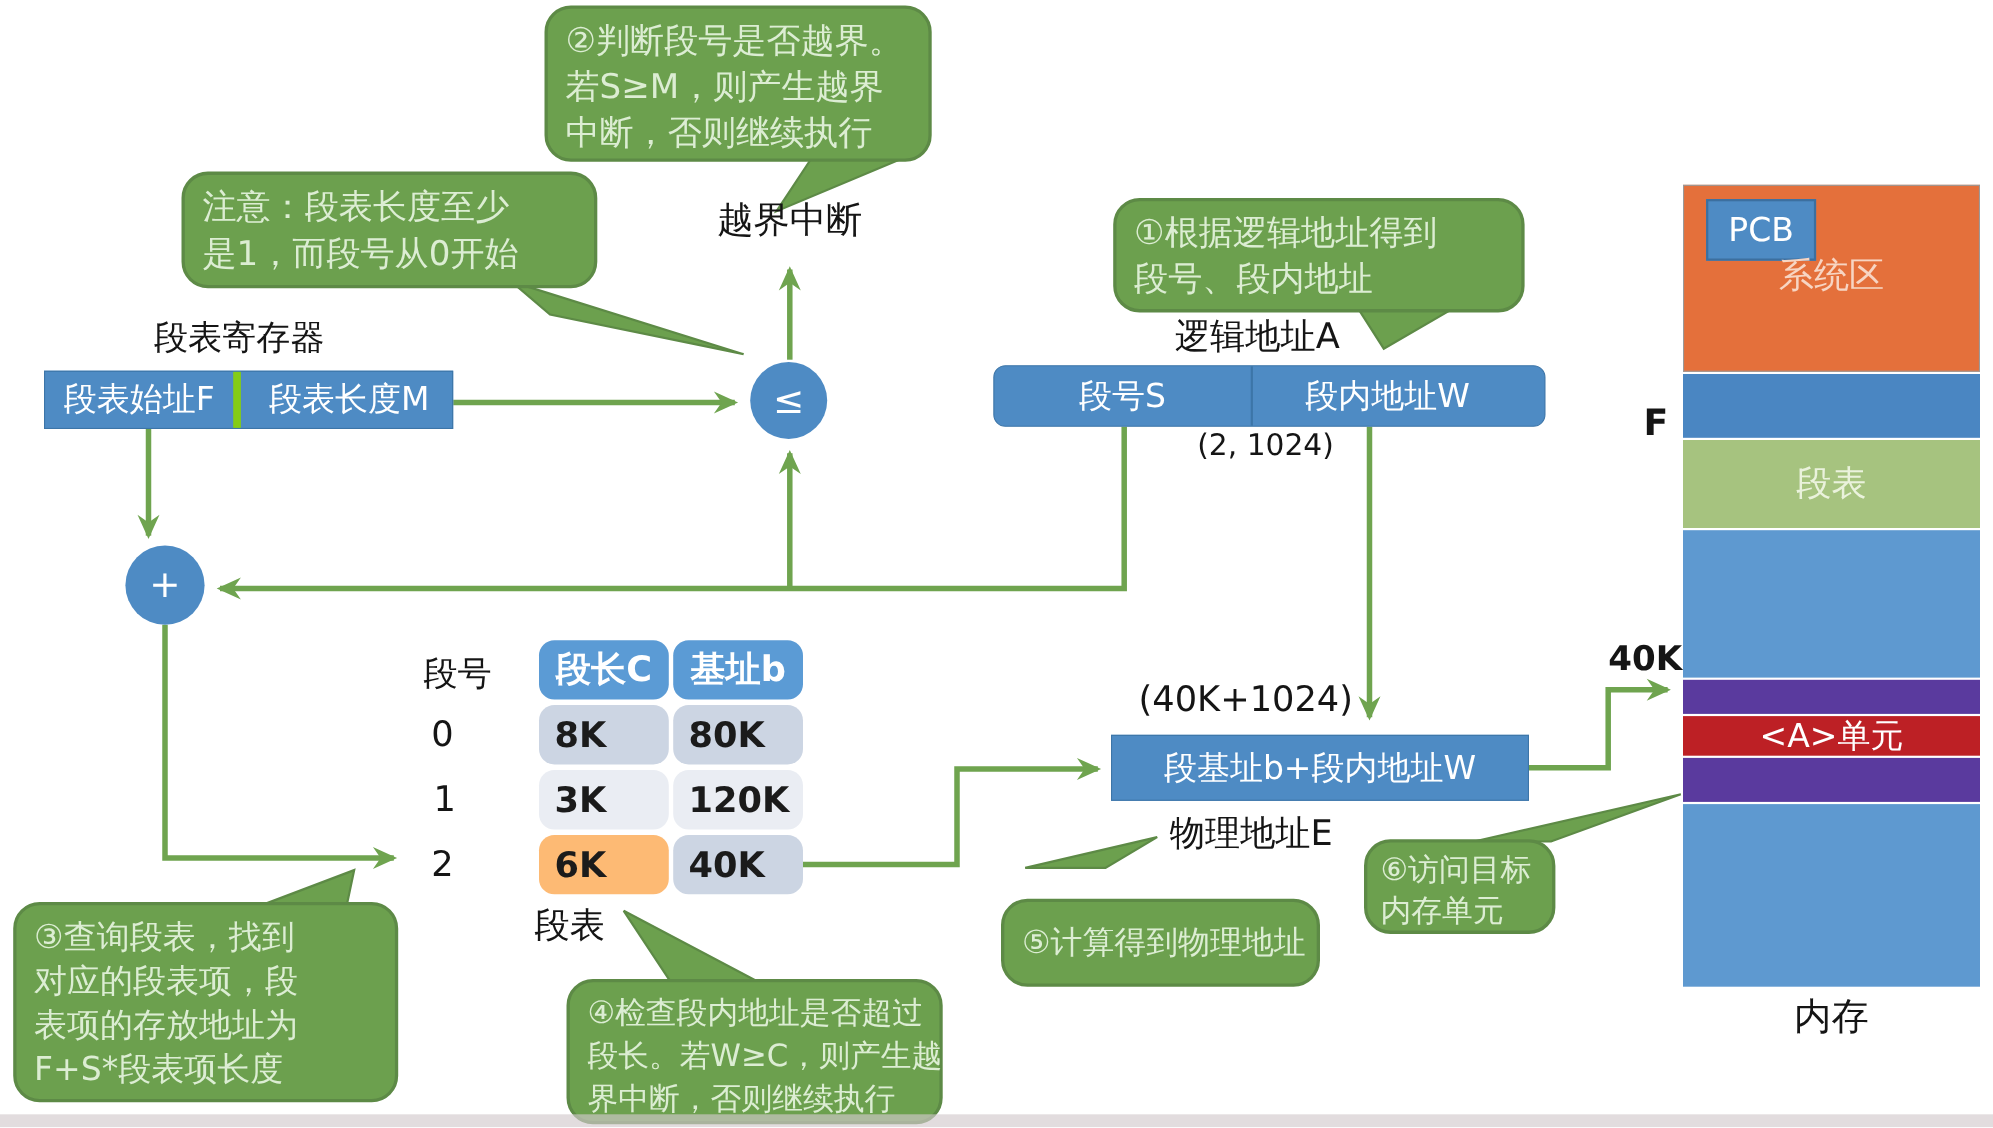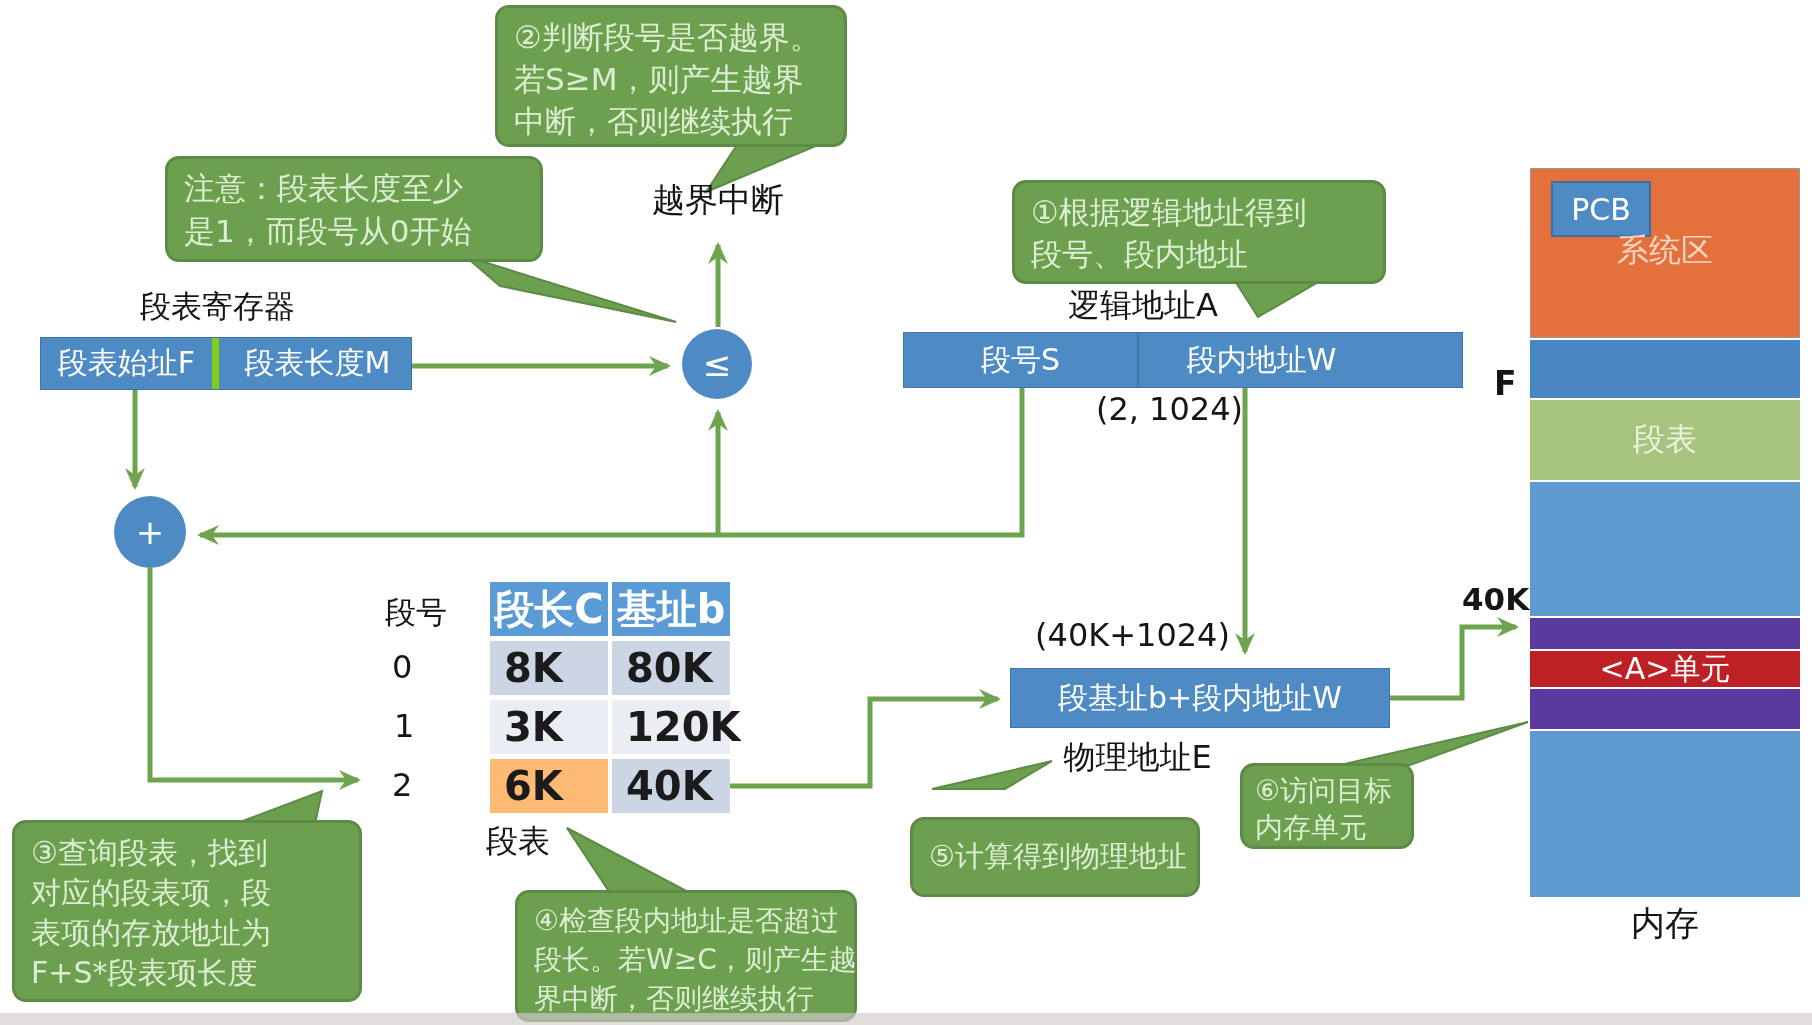--- a/index.html
+++ b/index.html
@@ -1,29 +1,29 @@
 <!DOCTYPE html>
 <html><head>
 <meta charset="utf-8">
 <style>
   html,body{margin:0;padding:0;background:#fff;}
   .stage{position:relative;width:1812px;height:1025px;background:#ffffff;overflow:hidden;
          font-family:"DejaVu Sans","Liberation Sans",sans-serif;}
   svg.underlay{position:absolute;left:0;top:0;z-index:1;}
-  .callout{position:absolute;z-index:3;background:#6ca04e;border:3px solid #5d8a46;border-radius:14px;
+  .callout{position:absolute;z-index:3;background:#6ca04e;border:3px solid #5d8a46;border-radius:24px;
            color:#dcedd3;padding:8px 16px;box-sizing:border-box;}
   .callout div{white-space:nowrap;}
   .bluebox{position:absolute;z-index:3;background:#4e8bc4;border:1px solid #3c75a8;color:#fff;
            display:flex;box-sizing:border-box;}
   .cell{flex:none;display:flex;align-items:center;justify-content:center;font-size:30px;}
   .circle{position:absolute;z-index:3;background:#4e8bc4;border-radius:50%;color:#fff;
           display:flex;align-items:center;justify-content:center;font-size:34px;}
   .lbl{position:absolute;z-index:3;color:#151515;white-space:nowrap;}
-  .tcell{position:absolute;z-index:3;box-sizing:border-box;font-size:40px;color:#1b1b1b;
-         display:flex;align-items:center;padding-left:14px;font-weight:600;}
+  .tcell{position:absolute;z-index:3;box-sizing:border-box;font-size:32px;color:#1b1b1b;
+         display:flex;align-items:center;padding-left:14px;font-weight:600;border-radius:14px;}
   .thead{background:#5b9bd5;color:#fff;justify-content:center;padding-left:0;font-weight:700;}
   .memseg{position:absolute;z-index:2;left:1530px;width:270px;box-sizing:border-box;
           display:flex;align-items:center;justify-content:center;}
   .ctr{text-align:center;}
 </style>
 </head>
 <body>
 
 <div class="stage">
 
@@ -89,34 +89,34 @@
   </div>
 
   <div class="callout" style="left:1240px;top:763px;width:174px;height:86px;font-size:28px;line-height:37px;padding:6px 12px;">
     <div>⑥访问目标</div>
     <div>内存单元</div>
   </div>
 
   <div class="lbl" style="left:140px;top:286px;font-size:31px;">段表寄存器</div>
   <div class="lbl ctr" style="left:583px;top:178px;width:270px;font-size:33px;">越界中断</div>
   <div class="lbl ctr" style="left:1018px;top:284px;width:250px;font-size:32px;">逻辑地址A</div>
-  <div class="lbl ctr" style="left:1058px;top:390px;width:185px;font-size:32px;text-align:right;">(2, 1024)</div>
+  <div class="lbl ctr" style="left:1058px;top:390px;width:185px;font-size:27px;">(2, 1024)</div>
   <div class="lbl ctr" style="left:1030px;top:616px;width:205px;font-size:32px;">(40K+1024)</div>
   <div class="lbl ctr" style="left:1050px;top:736px;width:175px;font-size:32px;">物理地址E</div>
   <div class="lbl" style="left:486px;top:820px;font-size:32px;">段表</div>
   <div class="lbl ctr" style="left:1530px;top:901px;width:270px;font-size:34px;">内存</div>
   <div class="lbl" style="left:1494px;top:364px;font-size:33px;font-weight:600;">F</div>
   <div class="lbl" style="left:1462px;top:581px;font-size:31px;font-weight:600;">40K</div>
 
   <div class="bluebox" style="left:40px;top:337px;width:372px;height:53px;">
     <div class="cell" style="width:171px;border-right:7px solid #84cc16;">段表始址F</div>
     <div class="cell" style="width:197px;">段表长度M</div>
   </div>
 
-  <div class="bluebox" style="left:903px;top:332px;width:560px;height:56px;">
+  <div class="bluebox" style="left:903px;top:332px;width:502px;height:56px;border-radius:11px;">
     <div class="cell" style="width:233px;border-right:2px solid #3c75a8;">段号S</div>
     <div class="cell" style="width:245px;">段内地址W</div>
   </div>
 
   <div class="bluebox" style="left:1010px;top:668px;width:380px;height:60px;">
     <div class="cell" style="width:100%;">段基址b+段内地址W</div>
   </div>
 
   <div class="circle" style="left:682px;top:329px;width:70px;height:70px;">≤</div>
   <div class="circle" style="left:114px;top:496px;width:72px;height:72px;">+</div>

